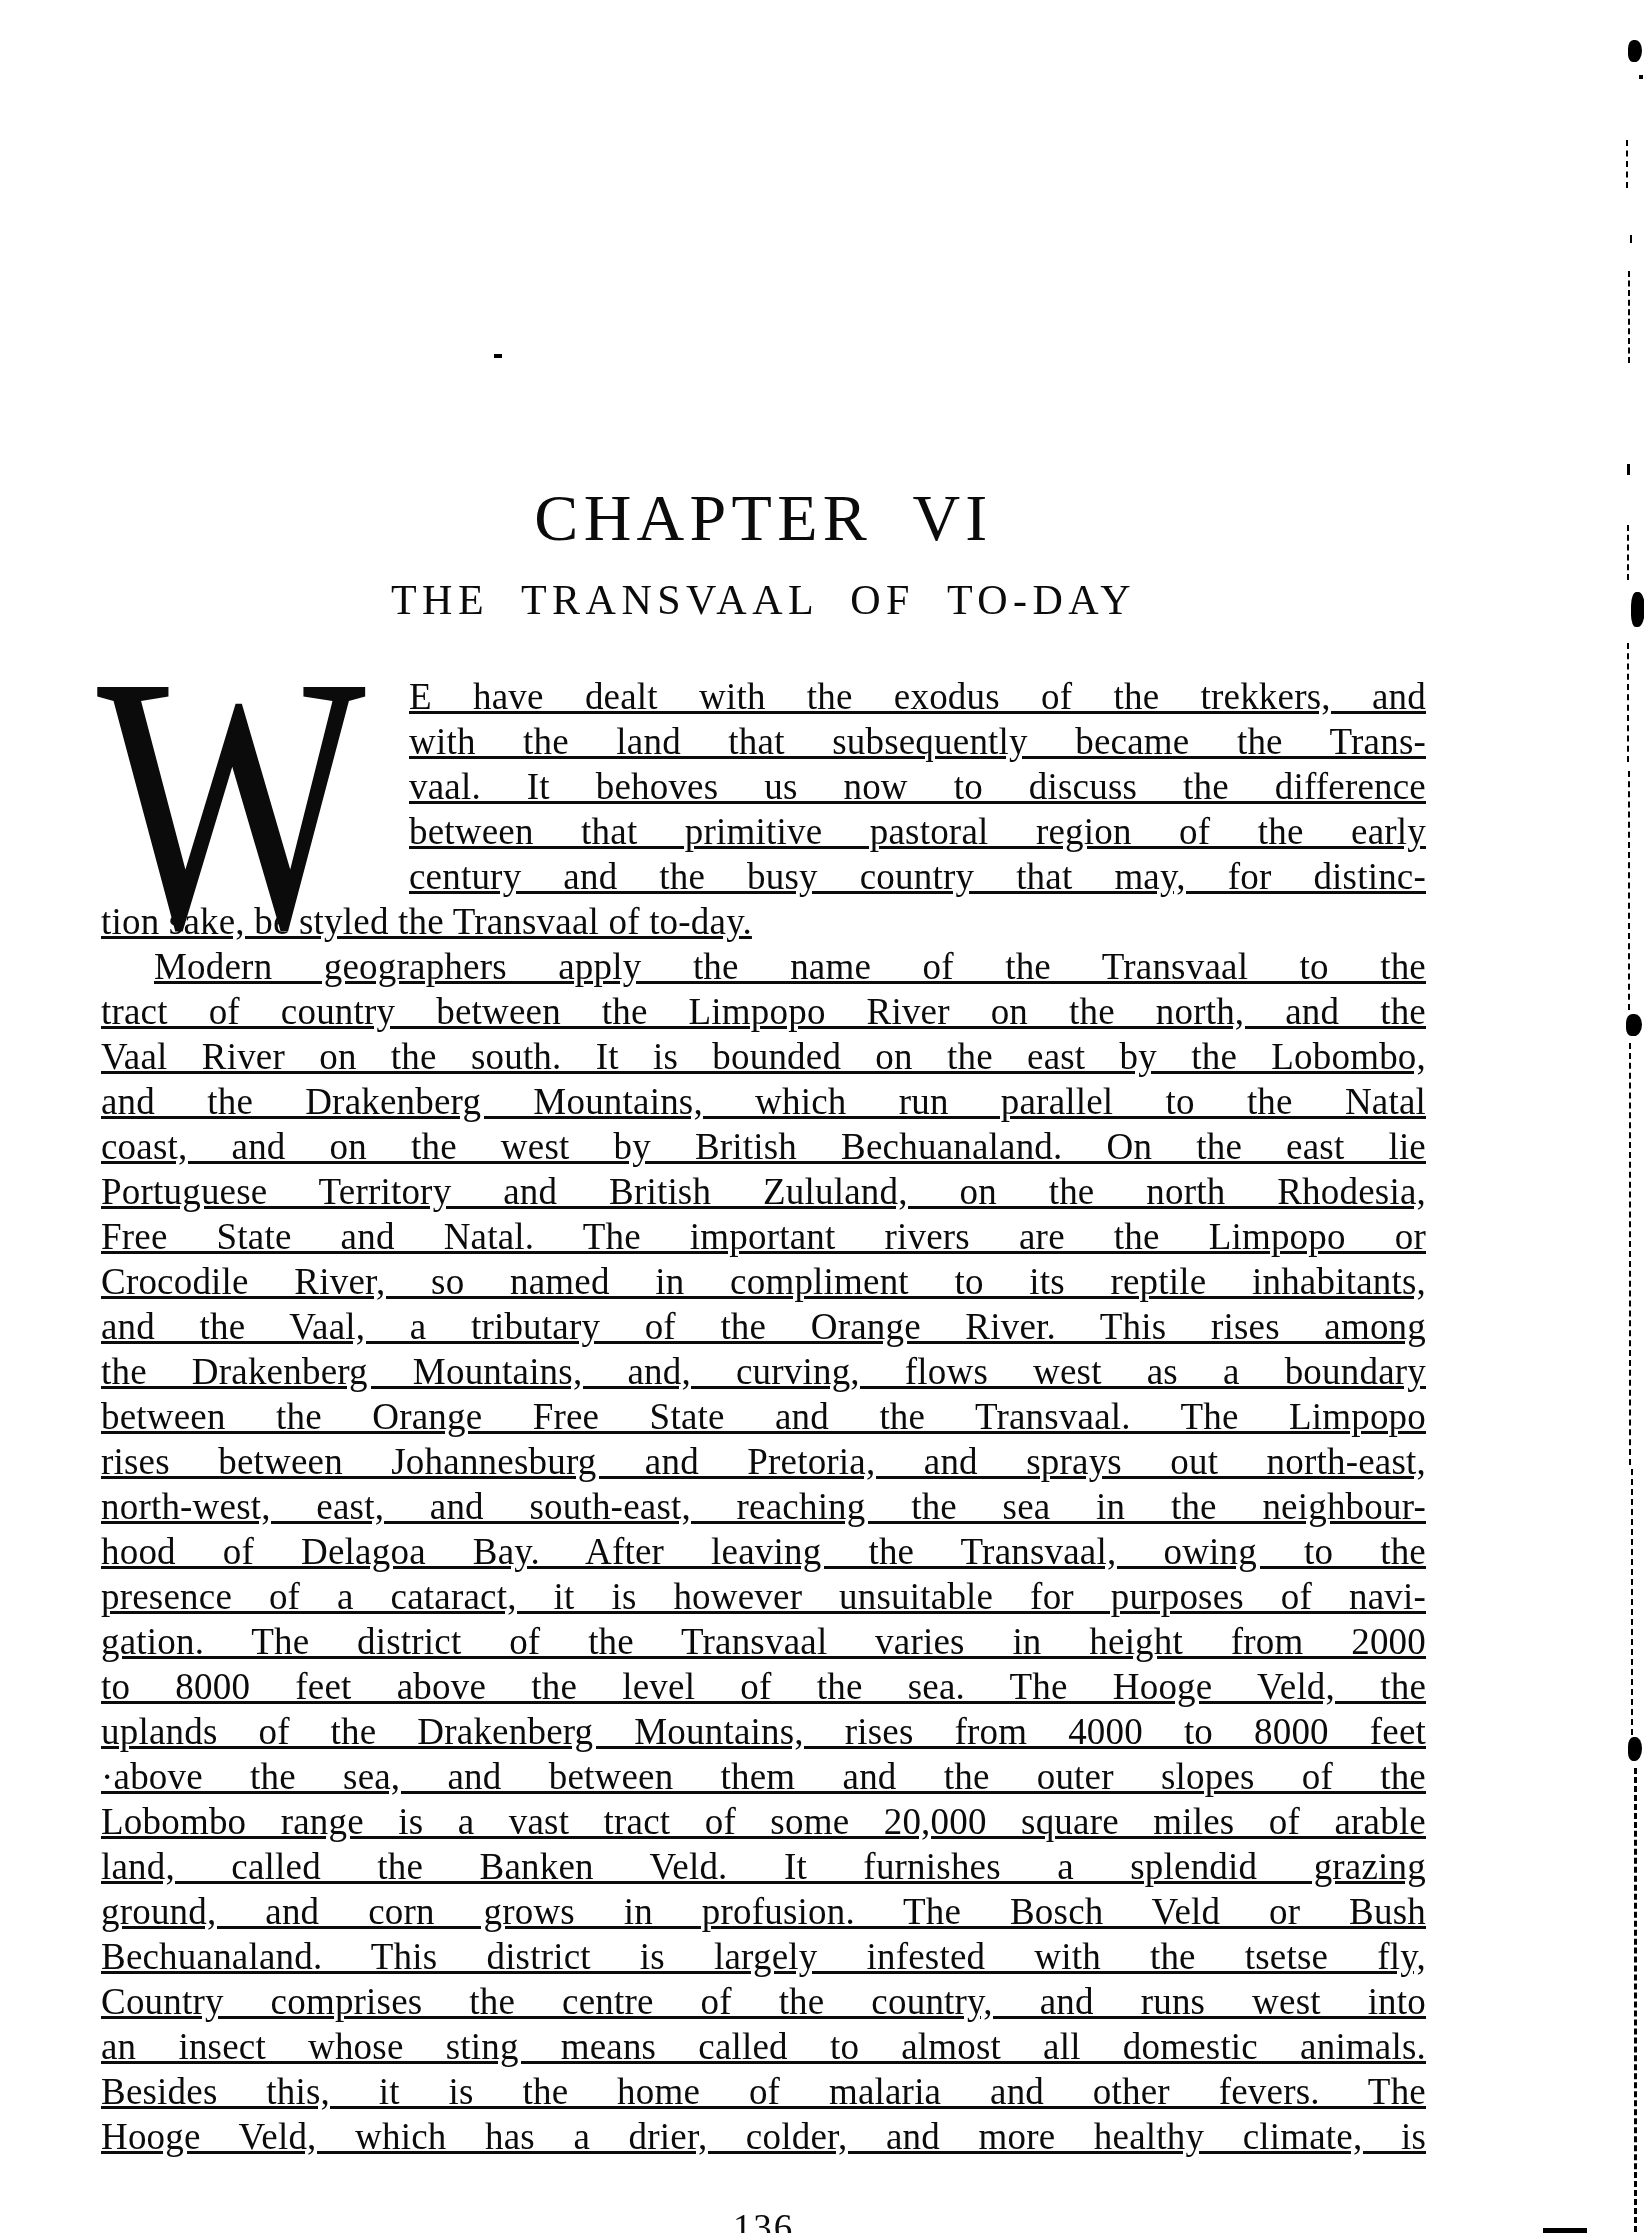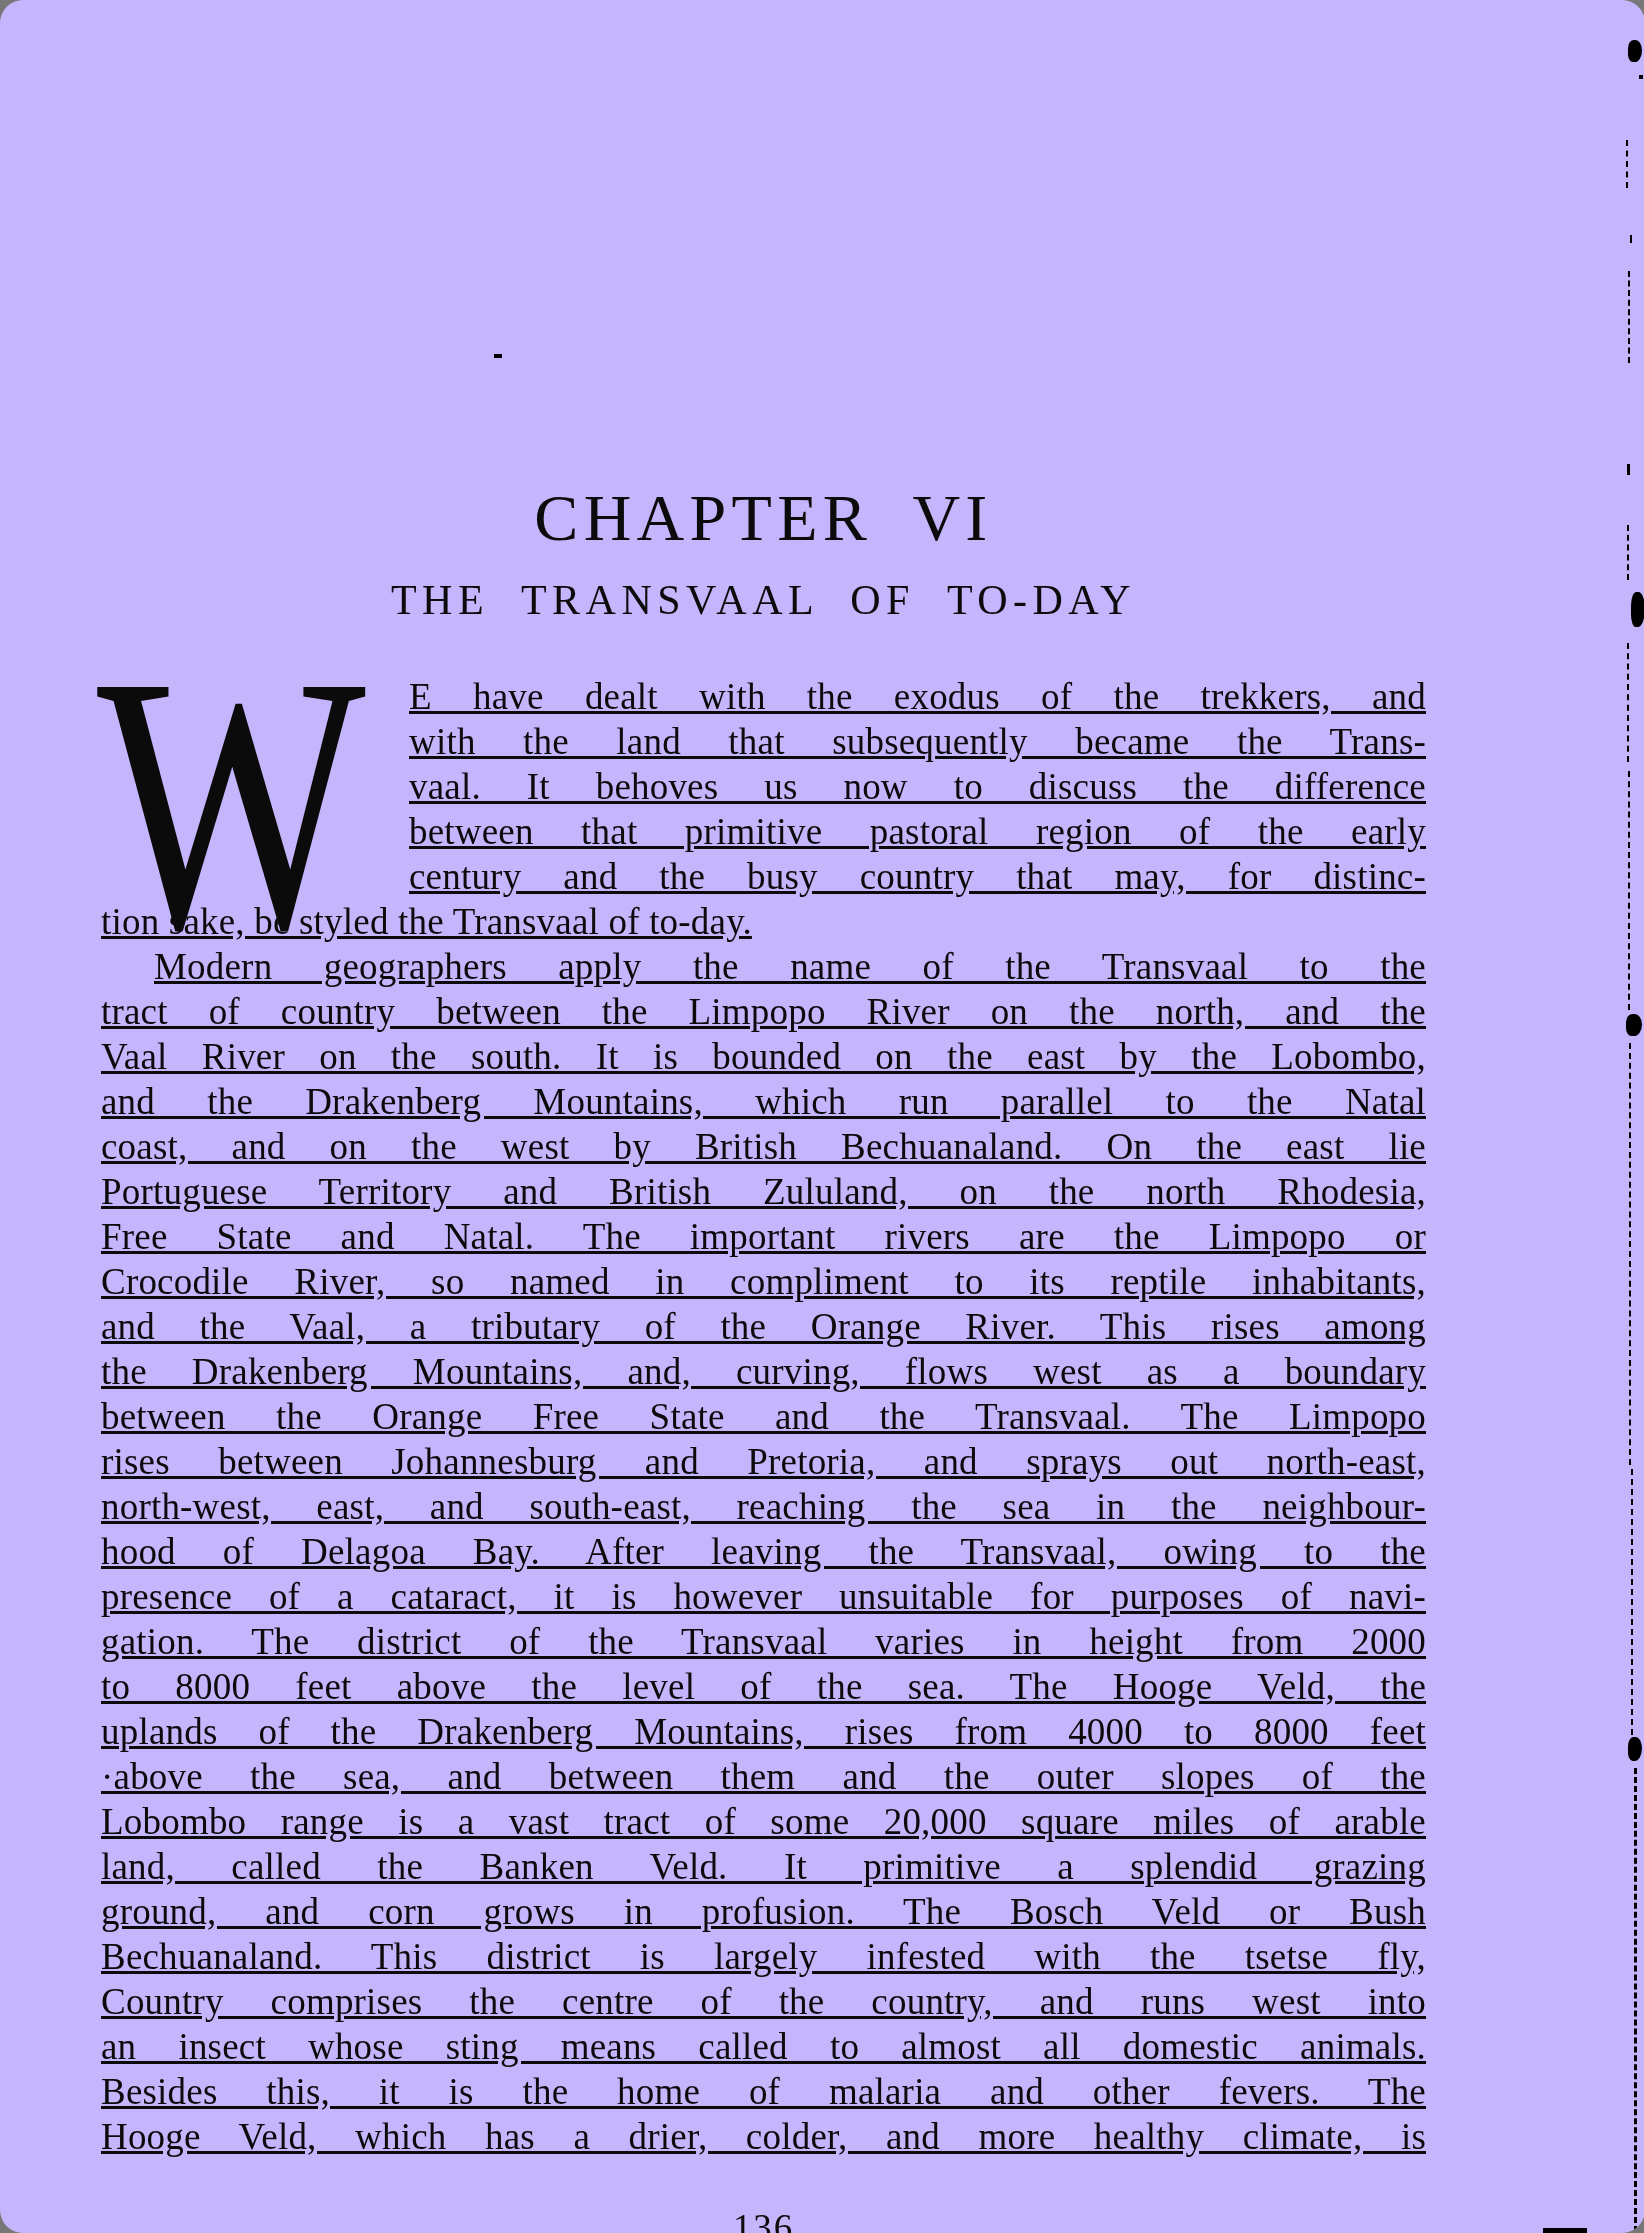--- a/index.html
+++ b/index.html
@@ -1,23 +1,22 @@
 <!DOCTYPE html>
 <html style="font-size:14.7px"><head>
 <meta charset="utf-8">
 <style>
   html,body{margin:0;padding:0;background:#777;}
   .page{
     position:relative;
     width:1645px;height:2233px;
-    background:#c4b5fd;
+    background:#ffffff;
     overflow:hidden;
     font-family:"Liberation Serif","DejaVu Serif",serif;
     color:#0b0b0b;
-    border-radius:23px;
   }
   .content{
     position:absolute;left:101px;top:0;width:1325px;height:100%;
   }
   .chapter-title{
     position:absolute;top:485px;left:0;width:100%;
     margin:0;text-align:center;
     font-size:66px;font-weight:normal;line-height:1;
     letter-spacing:0.08em;word-spacing:0.30em;
   }
@@ -119,21 +118,21 @@
           <div class="line">between the Orange Free State and the Transvaal.  The Limpopo</div>
           <div class="line">rises between Johannesburg and Pretoria, and sprays out north-east,</div>
           <div class="line">north-west, east, and south-east, reaching the sea in the neighbour-</div>
           <div class="line">hood of Delagoa Bay.  After leaving the Transvaal, owing to the</div>
           <div class="line">presence of a cataract, it is however unsuitable for purposes of navi-</div>
           <div class="line">gation.  The district of the Transvaal varies in height from 2000</div>
           <div class="line">to 8000 feet above the level of the sea.  The Hooge Veld, the</div>
           <div class="line">uplands of the Drakenberg Mountains, rises from 4000 to 8000 feet</div>
           <div class="line">·above the sea, and between them and the outer slopes of the</div>
           <div class="line">Lobombo range is a vast tract of some 20,000 square miles of arable</div>
-          <div class="line">land, called the Banken Veld.  It primitive a splendid grazing</div>
+          <div class="line">land, called the Banken Veld.  It furnishes a splendid grazing</div>
           <div class="line">ground, and corn grows in profusion.  The Bosch Veld or Bush</div>
           <div class="line">Bechuanaland.  This district is largely infested with the tsetse fly,</div>
           <div class="line">Country comprises the centre of the country, and runs west into</div>
           <div class="line">an insect whose sting means called to almost all domestic animals.</div>
           <div class="line">Besides this, it is the home of malaria and other fevers.  The</div>
           <div class="line">Hooge Veld, which has a drier, colder, and more healthy climate, is</div>
         </div>
     </div>
 
     <div class="page-number">136</div>

